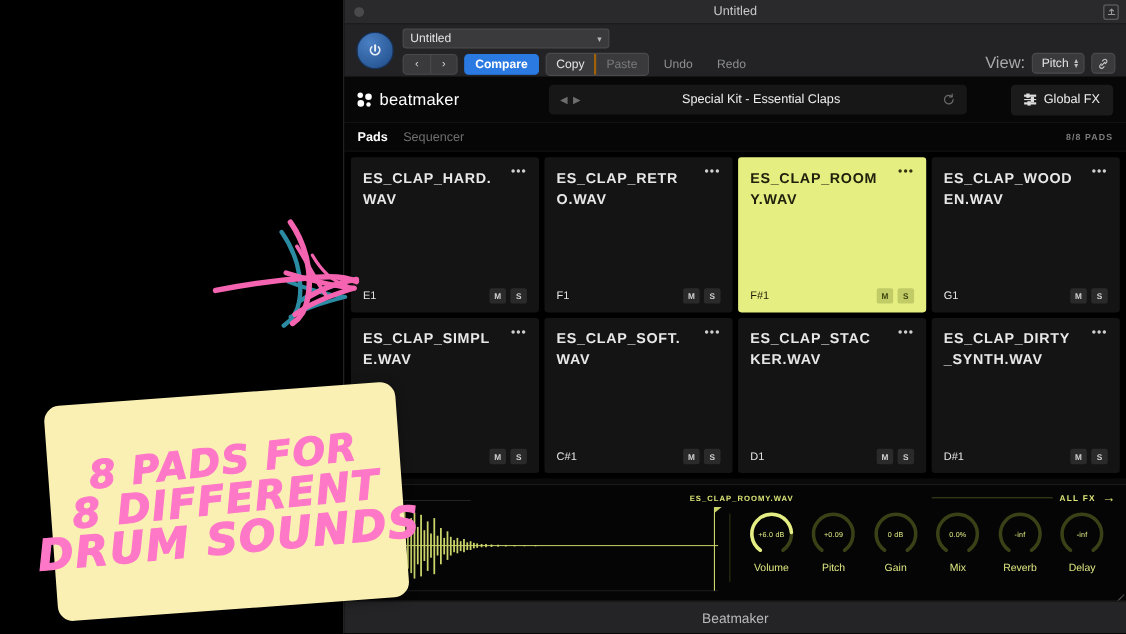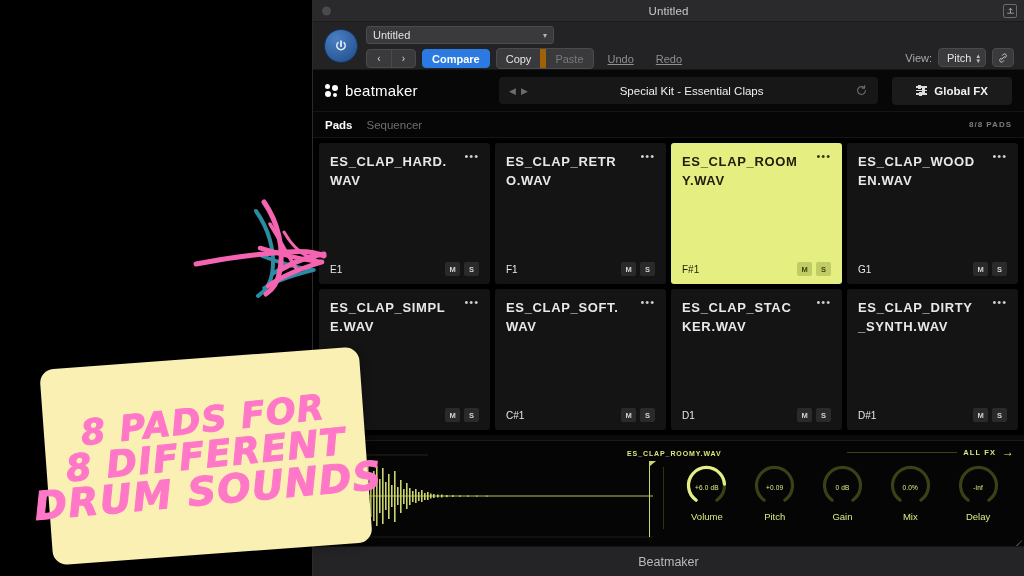--- a/index.html
+++ b/index.html
@@ -64,28 +64,28 @@
     width: 24px; height: 17px; display: flex; align-items: center; justify-content: center;
     font-size: 10px; color: #d8d8da;
   }
   .btn-group .nav-btn + .nav-btn { border-left: 1px solid #4a4a4e; }
   .tbtn {
     height: 19px; padding: 0 9px; border-radius: 4px; display: flex; align-items: center;
     font-size: 11px; background: #3a3a3d; color: #e4e4e6; border: 1px solid #4a4a4e;
   }
   .tbtn.accent { background: #2a7ae2; border-color: #2a7ae2; color: #fff; font-weight: 600; }
   .tbtn.dim { color: #787a7c; }
-  .tbtn.flat { background: transparent; border-color: transparent; color: #8d8f91; padding: 0 7px; text-decoration: underline; }
+  .tbtn.flat { background: transparent; border-color: transparent; color: #8d8f91; padding: 0 7px; }
   .pair { display: flex; background: #3a3a3d; border: 1px solid #4a4a4e; border-radius: 4px; overflow: hidden; }
   .pair .tbtn { border: none; border-radius: 0; background: transparent; }
-  .pair .tbtn + .tbtn { border-left: 6px solid #a16207; }
+  .pair .tbtn + .tbtn { border-left: 2px solid #a16207; }
   .view-area {
     position: absolute; right: 10px; top: 26px; display: flex; align-items: center; gap: 6px;
   }
-  .view-label { font-size: 11px; color: #a8a8ab; margin-left: 45px; }
+  .view-label { font-size: 15px; color: #a8a8ab; margin-left: 45px; }
   .view-select {
     height: 19px; padding: 0 5px 0 8px; background: #3a3a3d; border: 1px solid #4a4a4e;
     border-radius: 4px; display: flex; align-items: center; gap: 5px;
     font-size: 11px; color: #e4e4e6;
   }
   .view-select .updown { display: flex; flex-direction: column; line-height: 5px; font-size: 7px; color: #c0c0c3; }
   .link-btn {
     width: 22px; height: 19px; background: #3a3a3d; border: 1px solid #4a4a4e; border-radius: 4px;
     display: flex; align-items: center; justify-content: center;
   }
@@ -107,23 +107,23 @@
   .brand-name { font-size: 15px; color: #fff; letter-spacing: .2px; }
   .kit-bar {
     flex: 1; height: 27px; background: #171717; border-radius: 4px;
     display: flex; align-items: center; padding: 0 10px; margin: 0 14px;
     max-width: 380px;
   }
   .kit-arrows { display: flex; gap: 5px; font-size: 9px; color: #6d6d6d; }
   .kit-name { flex: 1; text-align: center; font-size: 11.5px; color: #efefef; }
   .kit-refresh { color: #6d6d6d; display: flex; }
   .globalfx {
-    margin-left: auto; height: 28px; padding: 0 24px; background: #1b1b1b;
+    margin-left: auto; height: 28px; padding: 0 12px; background: #1b1b1b;
     border-radius: 4px; display: flex; align-items: center; gap: 7px;
-    font-size: 11.5px; color: #f0f0f0; font-weight: bold;
+    font-size: 11.5px; color: #f0f0f0;
   }
   .fx-icon { display: flex; flex-direction: column; gap: 2px; }
   .fx-icon span { display: block; width: 11px; height: 1.5px; background: #dcdcdc; position: relative; }
   .fx-icon span::after { content: ""; position: absolute; top: -1.5px; width: 3px; height: 4.5px; background: #dcdcdc; }
   .fx-icon span:nth-child(1)::after { left: 2px; }
   .fx-icon span:nth-child(2)::after { left: 6px; }
   .fx-icon span:nth-child(3)::after { left: 3px; }
 
   
   .tabs-row {
@@ -548,20 +548,29 @@
         <div class="knob-wrap">
           <div class="knob">
             <svg width="43" height="43" viewBox="0 0 43 43">
               <path d="M11.2 35.2a18 18 0 1 1 20.6 0" stroke="#3a4117" stroke-width="3.2" fill="none" stroke-linecap="round"></path>
             </svg>
             <span class="knob-val">0.0%</span>
           </div>
           <span class="knob-label">Mix</span>
         </div>
 
+        <div class="knob-wrap">
+          <div class="knob">
+            <svg width="43" height="43" viewBox="0 0 43 43">
+              <path d="M11.2 35.2a18 18 0 1 1 20.6 0" stroke="#3a4117" stroke-width="3.2" fill="none" stroke-linecap="round"></path>
+            </svg>
+            <span class="knob-val">-inf</span>
+          </div>
+          <span class="knob-label">Reverb</span>
+        </div>
 
         <div class="knob-wrap">
           <div class="knob">
             <svg width="43" height="43" viewBox="0 0 43 43">
               <path d="M11.2 35.2a18 18 0 1 1 20.6 0" stroke="#3a4117" stroke-width="3.2" fill="none" stroke-linecap="round"></path>
             </svg>
             <span class="knob-val">-inf</span>
           </div>
           <span class="knob-label">Delay</span>
         </div>

